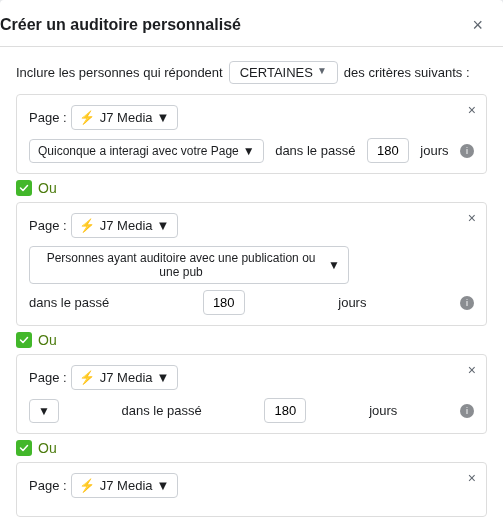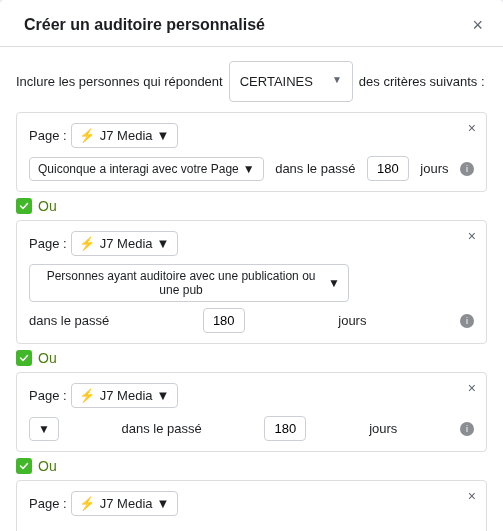--- a/index.html
+++ b/index.html
@@ -17,21 +17,21 @@
       border-radius: 4px;
       box-shadow: 0 2px 12px rgba(0,0,0,0.2);
       width: 503px;
       padding: 0;
       overflow: hidden;
     }
     .modal-header {
       display: flex;
       align-items: center;
       justify-content: space-between;
-      padding: 14px 16px 10px 24px;
+      padding: 14px 16px 10px 0;
       border-bottom: 1px solid #ddd;
     }
     .modal-title {
       font-size: 16px;
       font-weight: 600;
       color: #1c1e21;
     }
     .close-btn {
       background: none;
       border: none;
@@ -48,25 +48,25 @@
       display: flex;
       align-items: center;
       flex-wrap: wrap;
       gap: 6px;
       margin-bottom: 10px;
       font-size: 13px;
       color: #1c1e21;
     }
     .select-btn {
       display: inline-flex;
-      gap: 19px;
+      gap: 4px;
       background: #fff;
       border: 1px solid #ccd0d5;
       border-radius: 4px;
-      padding: 12px 10px;
+      padding: 3px 10px;
       cursor: pointer;
       font-size: 13px;
       color: #1c1e21;
     }
     .select-btn .caret {
       font-size: 10px;
       color: #606770;
     }
     .criteria-block {
       border: 1px solid #ddd;

